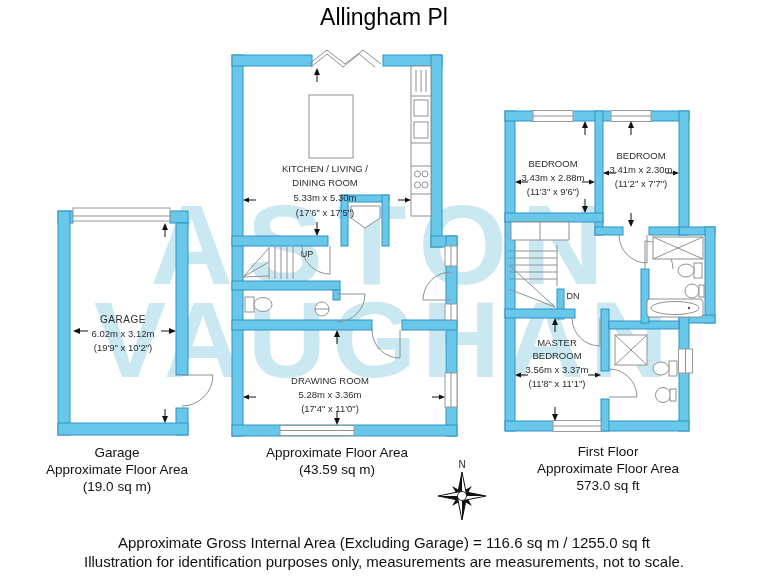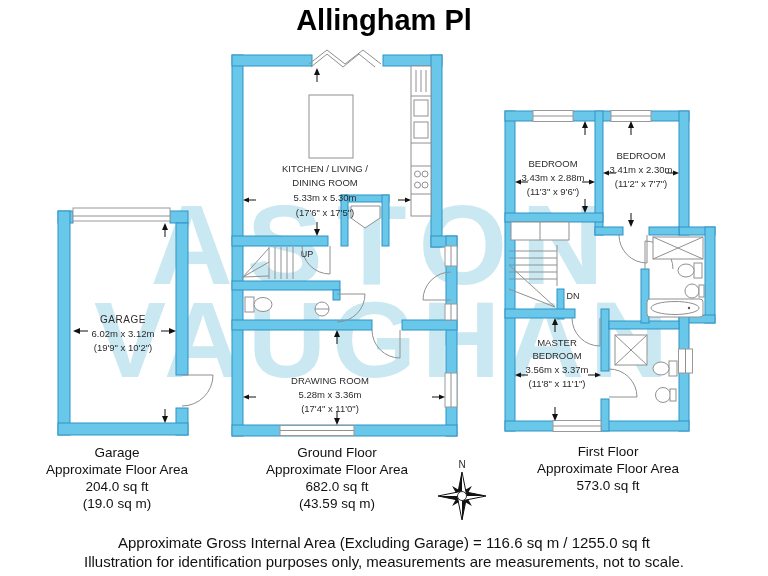--- a/index.html
+++ b/index.html
@@ -1,19 +1,19 @@
 <!DOCTYPE html>
 <html><head>
 <meta charset="utf-8">
 <style>
   html,body{margin:0;padding:0;background:#fff;}
   .page{position:relative;width:768px;height:576px;background:#fff;overflow:hidden;
         font-family:"Liberation Sans",sans-serif;}
   .title{position:absolute;top:4px;left:0;right:0;text-align:center;
-         font-size:29px;font-weight:bold;color:#000;z-index:2;}
+         font-size:23px;font-weight:normal;color:#000;z-index:2;}
   .wm{position:absolute;left:0;right:0;text-align:center;font-weight:bold;
       color:#c9e8f1;z-index:0;line-height:1;white-space:nowrap;}
   .wm1{top:188px;font-size:114px;letter-spacing:14px;}
   .wm2{top:286px;font-size:108px;letter-spacing:6px;}
   .plan{position:absolute;z-index:1;}
   .caption{position:absolute;z-index:1;width:200px;text-align:center;
            font-size:13.5px;line-height:17px;color:#111;}
   .footer{position:absolute;left:0;right:0;top:533px;text-align:center;
           font-size:15px;line-height:19px;color:#111;z-index:2;}
   svg text{font-family:"Liberation Sans",sans-serif;fill:#2b2b2b;}
@@ -283,28 +283,25 @@
     <text x="76" y="196" font-size="9" text-anchor="middle">DN</text>
     <text x="60" y="243" font-size="9.5" text-anchor="middle">MASTER</text>
     <text x="60" y="256" font-size="9.5" text-anchor="middle">BEDROOM</text>
     <text x="60" y="270" font-size="9.5" text-anchor="middle">3.56m x 3.37m</text>
     <text x="60" y="284" font-size="9.5" text-anchor="middle">(11'8" x 11'1")</text>
   </svg>
 
   <div class="caption" style="left:17px;top:444px">
     <div>Garage</div>
     <div>Approximate Floor Area</div>
-    <div>204.0 sq ft</div>
     <div>(19.0 sq m)</div>
   </div>
 
   <div class="caption" style="left:237px;top:444px">
-    <div>Ground Floor</div>
     <div>Approximate Floor Area</div>
-    <div>682.0 sq ft</div>
     <div>(43.59 sq m)</div>
   </div>
 
   <div class="caption" style="left:508px;top:443px">
     <div>First Floor</div>
     <div>Approximate Floor Area</div>
     <div>573.0 sq ft</div>
   </div>
 
   <svg class="plan" style="left:435px;top:456px" width="54" height="70" viewBox="0 0 54 70">

